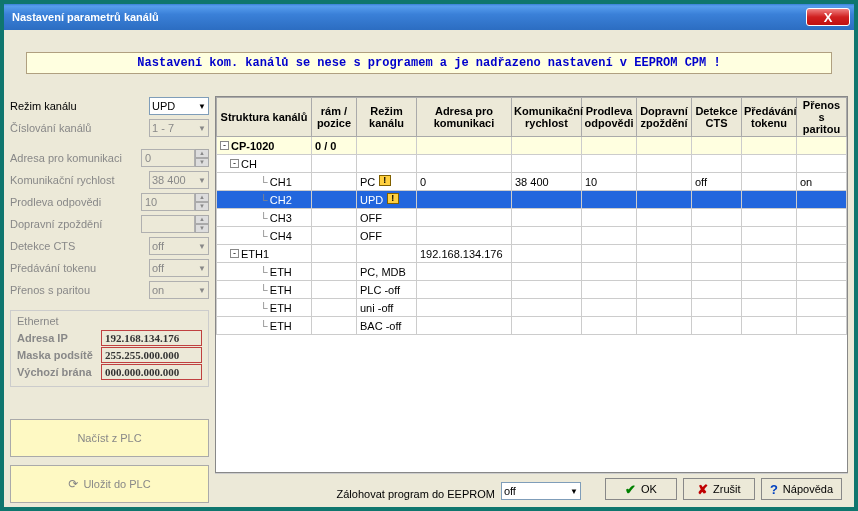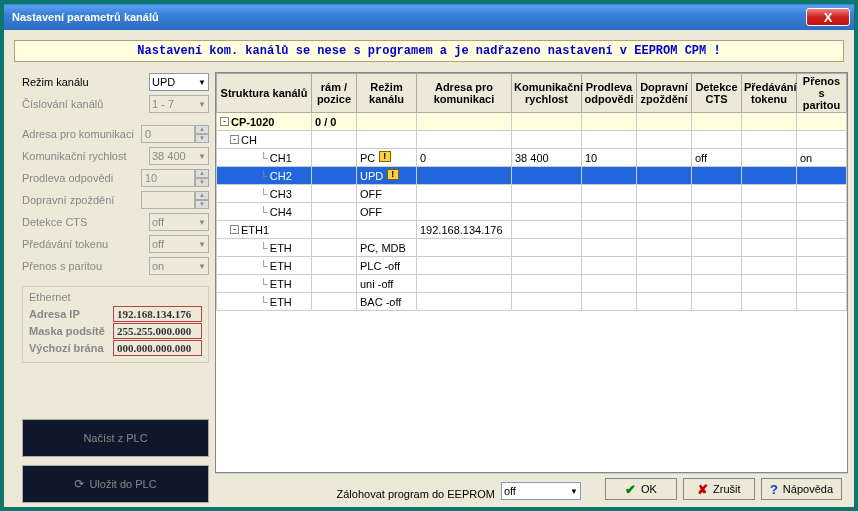--- a/index.html
+++ b/index.html
@@ -1,39 +1,39 @@
 <!DOCTYPE html>
 <html><head>
 <meta charset="utf-8">
 <style>
   * { box-sizing: border-box; font-family: Tahoma, Arial, sans-serif; font-size: 11px; }
   body { margin: 0; background: #fff; }
   .window { width: 858px; height: 511px; border: 4px solid #0f766e; background: #ece9d8; display: flex; flex-direction: column; }
   .titlebar { height: 26px; background: linear-gradient(to bottom, #3a80d8, #579eee 8%, #3a80d8 40%, #2c6dc1); color: #fff; display: flex; align-items: center; padding: 0 4px 0 8px; font-weight: bold; }
   .titlebar .title { flex: 1; }
   .close-btn { width: 44px; height: 18px; background: linear-gradient(to bottom,#f08080,#d02020,#c01010); border: 1px solid #fff; border-radius: 3px; color:#fff; display:flex; align-items:center; justify-content:center; font-weight:bold; cursor:pointer; font-size:13px; }
-  .banner { margin: 10px; background: #ffffe0; border: 1px solid #b0a080; color: #0000cc; font-family: "Courier New", monospace; font-weight: bold; font-size: 12px; text-align: center; padding: 3px 2px; }
-  .content { flex:1; display:flex; padding: 0 6px 4px 6px; gap:6px; min-height:0;margin-left:12px; }
+  .banner { margin: 22px; background: #ffffe0; border: 1px solid #b0a080; color: #0000cc; font-family: "Courier New", monospace; font-weight: bold; font-size: 12px; text-align: center; padding: 3px 2px; }
+  .content { flex:1; display:flex; padding: 0 6px 4px 6px; gap:6px; min-height:0; }
   .leftpanel { width: 200px; display:flex; flex-direction:column; gap:2px; }
   .row { display:flex; align-items:center; height:20px; gap:4px; }
   .row .lbl { flex:1; color:#000; white-space:nowrap; }
   .row .lbl.disabled { color:#888; }
   .sel { width:60px; height:18px; border:1px solid #7f9db9; background:#fff; padding:0 2px; display:flex; align-items:center; justify-content:space-between; cursor:pointer; }
   .sel.disabled { background:#ece9d8; color:#888; border-color:#b0b0b0; cursor:default;}
   .sel .arrow { font-size:8px; }
   .spin { display:flex; align-items:center; }
   .spin .val { width:54px; height:18px; border:1px solid #b0b0b0; background:#ece9d8; padding:0 3px; display:flex; align-items:center; color:#888;}
   .spin .btns { display:flex; flex-direction:column; }
   .spin .btns div { width:14px; height:9px; border:1px solid #aaa; background:#ddd; font-size:6px; line-height:6px; text-align:center; cursor:pointer; color:#888;}
   .ethgroup { margin-top:8px; border:1px solid #ccc; background:#ece9d8; padding:4px 6px 6px 6px; }
   .ethgroup .hdr { color:#888; margin-bottom:2px; }
   .ethrow { display:flex; align-items:center; height:17px; gap:4px;font-weight:bold; }
   .ethrow .elbl { width:80px; color:#888; }
   .ethrow .eval { flex:1; border:1px solid #c04040; background:#ece9d8; padding:1px 3px; font-family:Tahoma; font-size:11px; color:#333; }
-  .leftbtn { height:22px; border:1px solid #aaa; background:#0f172a; color:#888; display:flex; align-items:center; justify-content:center; gap:5px; cursor:default; margin-top:6px; padding: 18px 0;}
+  .leftbtn { height:22px; border:1px solid #aaa; background:#fef9c3; color:#888; display:flex; align-items:center; justify-content:center; gap:5px; cursor:default; margin-top:6px; padding: 18px 0;}
 
   .gridpanel { flex:1; display:flex; flex-direction:column; min-height:0; }
   .gridwrap { border:1px solid #888; background:#fff; flex:1; overflow:hidden; }
   table.grid { width:100%; border-collapse:collapse; table-layout:fixed; }
   table.grid th { background:#ece9d8; border:1px solid #aaa; padding:1px 2px; font-weight:bold; text-align:center; height:30px; vertical-align:middle; line-height:12px;}
   table.grid td { border:1px solid #ccc; padding:1px 3px; height:18px; background:#fff; vertical-align:middle; white-space:nowrap; overflow:hidden; }
   table.grid tr.cream td { background:#ffffe0; }
   table.grid tr.selected td { background:#2266dd; color:#fff; }
   .treecell { display:flex; align-items:center; gap:2px; }
   .pm { display:inline-block; width:9px; height:9px; border:1px solid #888; font-size:9px; line-height:7px; text-align:center; background:#fff; color:#000; cursor:pointer;}

